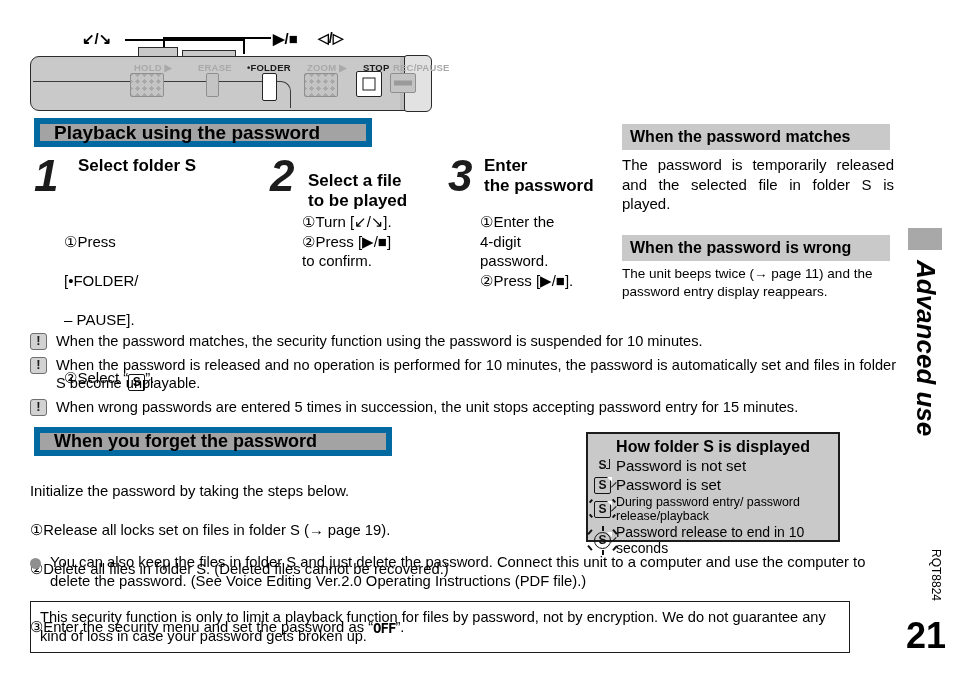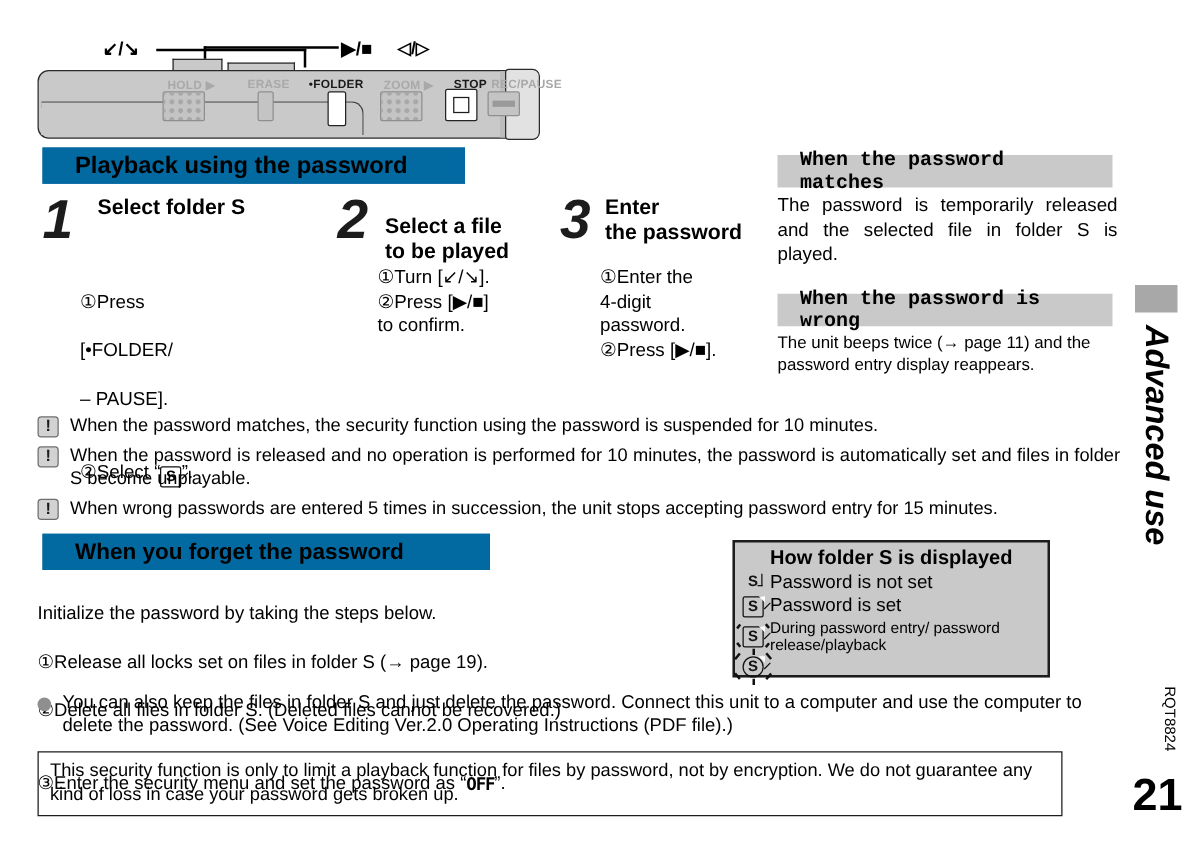--- a/index.html
+++ b/index.html
@@ -59,32 +59,32 @@
   .stop-square { position:absolute; left:50%; top:50%; transform: translate(-50%,-50%);
     width:13px; height:13px; border:1.6px solid #1c1c1c; background:#fff; }
   .rec-bar { position:absolute; left:50%; top:50%; transform: translate(-50%,-50%);
     width:18px; height:5px; background:#9a9a9a; }
 
   .top-nub { position: absolute; background: #c9c9c9; border: 1.6px solid #2b2b2b; }
 
   
   .boxed-heading {
     position: absolute;
-    border: 2px solid #0369a1;
+    border: 6px solid #0369a1;
     font-weight: bold;
     display: flex; align-items: center;
-    padding: 0 24px;
-    background: #0369a1;
+    padding: 0 14px;
+    background: #a3a3a3;
   }
   #heading-playback { left: 34px; top: 118px; width: 338px; height: 29px; font-size: 19px; }
   #heading-forget   { left: 34px; top: 427px; width: 358px; height: 29px; font-size: 18px; }
 
   .gray-heading {
     position: absolute; background: #c9c9c9; font-weight: bold;
-    display: flex; align-items: center; padding: 0 18px; font-family: Liberation Mono, monospace;
+    display: flex; align-items: center; padding: 0 8px;
   }
   #heading-match { left: 622px; top: 124px; width: 268px; height: 26px; font-size: 16px; }
   #heading-wrong { left: 622px; top: 235px; width: 268px; height: 26px; font-size: 16px; }
 
   
   .step { position: absolute; }
   .step-num {
     position: absolute; font-size: 44px; font-weight: bold;
     font-family: "Liberation Sans", sans-serif;
     font-style: italic; line-height: 1; color: #1c1c1c;
@@ -348,20 +348,21 @@
   <div class="fd-row">
     <span class="blink" style="width:17px;height:17px;">
       <span class="sfolder boxed" style="position:absolute;left:0;top:0;border-radius:50%;">S</span>
       <span class="ray" style="left:-5px;top:-3px;transform:rotate(40deg);height:6px;"></span>
       <span class="ray" style="left:20px;top:-3px;transform:rotate(-40deg);height:6px;"></span>
       <span class="ray" style="left:-5px;top:13px;transform:rotate(-40deg);height:6px;"></span>
       <span class="ray" style="left:20px;top:13px;transform:rotate(40deg);height:6px;"></span>
       <span class="ray" style="left:8px;top:-6px;height:5px;"></span>
       <span class="ray" style="left:8px;top:18px;height:5px;"></span>
     </span>
+    <span class="fd-text mid">Password release to end in 10 seconds</span>
   </div>
 </div>
 
 <div id="bullet-note">
   <span id="bullet-dot"></span>
   <span>You can also keep the files in folder S and just delete the password. Connect this unit to a computer and use the computer to delete the password. (See Voice Editing Ver.2.0 Operating Instructions (PDF file).)</span>
 </div>
 
 <div id="disclaimer">This security function is only to limit a playback function for files by password, not by encryption. We do not guarantee any kind of loss in case your password gets broken up.</div>
 

